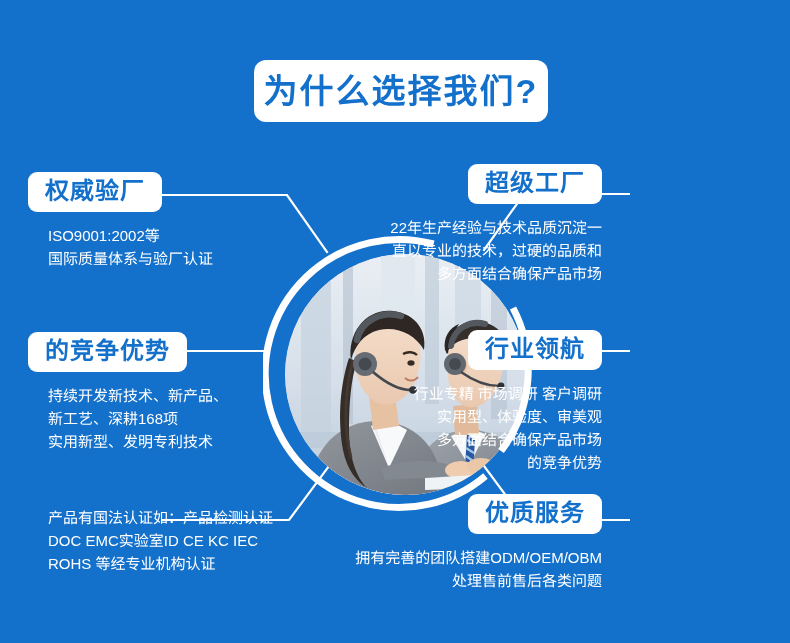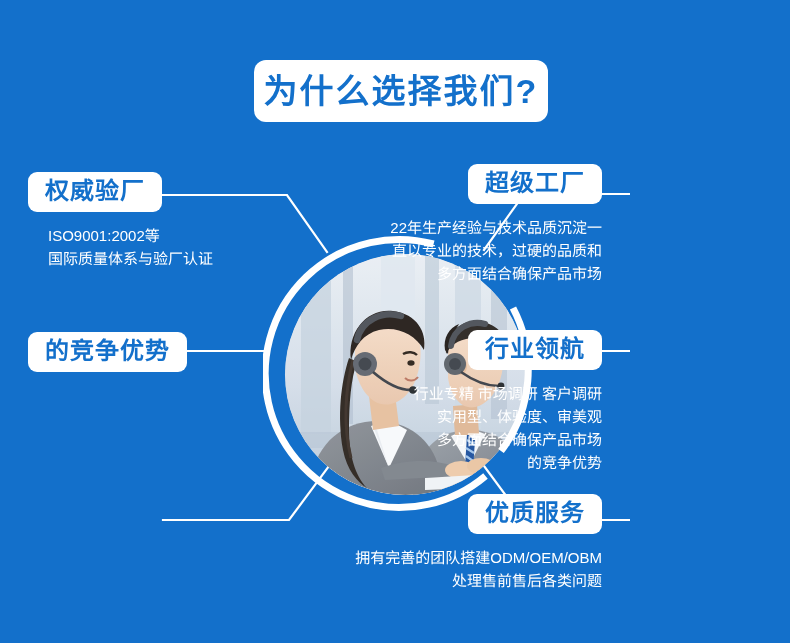--- a/index.html
+++ b/index.html
@@ -287,23 +287,29 @@
       <span class="pill-text">权威验厂</span>
     </div>
     <div class="desc">ISO9001:2002等
 国际质量体系与验厂认证</div>
   </div>
 
   <div class="feature left" id="feat-hitech">
     <div class="pill">
       <span class="pill-text">的竞争优势</span>
     </div>
+    <div class="desc">持续开发新技术、新产品、
+新工艺、深耕168项
+实用新型、发明专利技术</div>
   </div>
 
   <div class="feature left" id="feat-cert">
+    <div class="desc">产品有国法认证如：产品检测认证
+DOC EMC实验室ID CE KC IEC
+ROHS 等经专业机构认证</div>
   </div>
 
   <div class="feature right" id="feat-factory">
     <div class="pill">
       <span class="pill-text">超级工厂</span>
     </div>
     <div class="desc">22年生产经验与技术品质沉淀一
 直以专业的技术，过硬的品质和
 多方面结合确保产品市场</div>
   </div>

